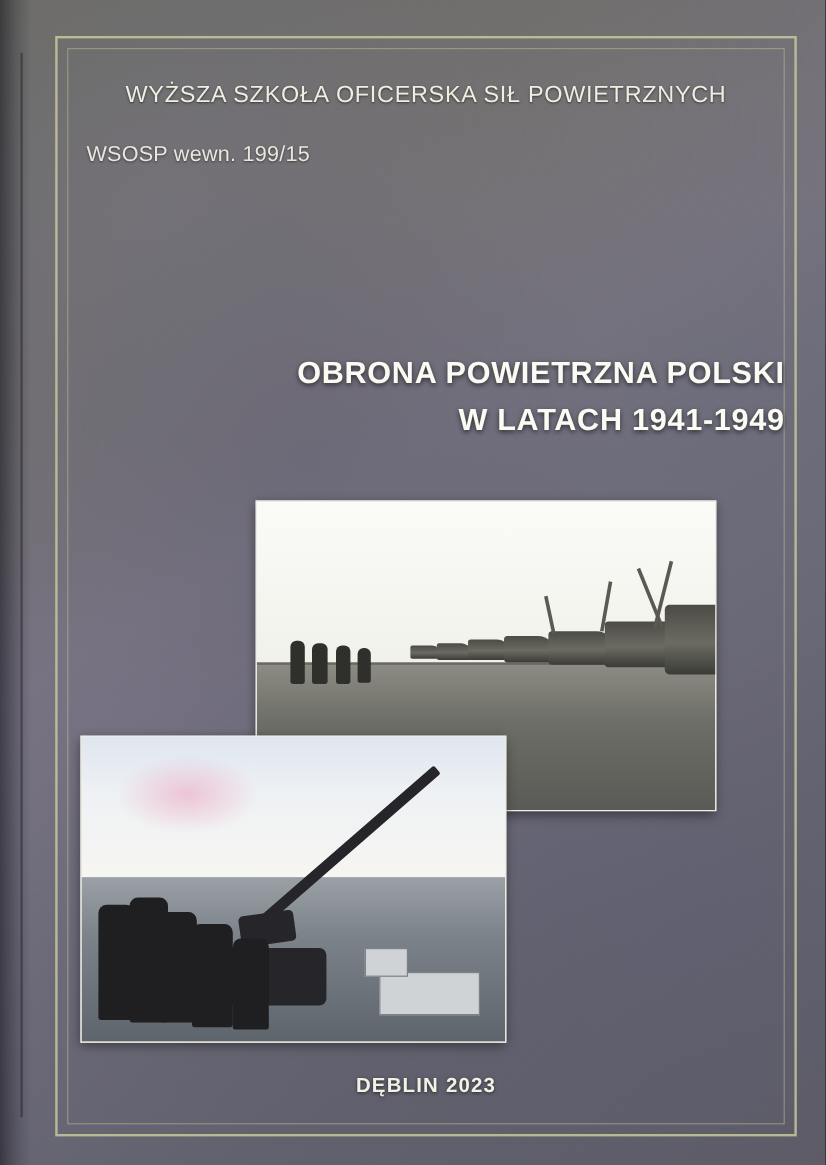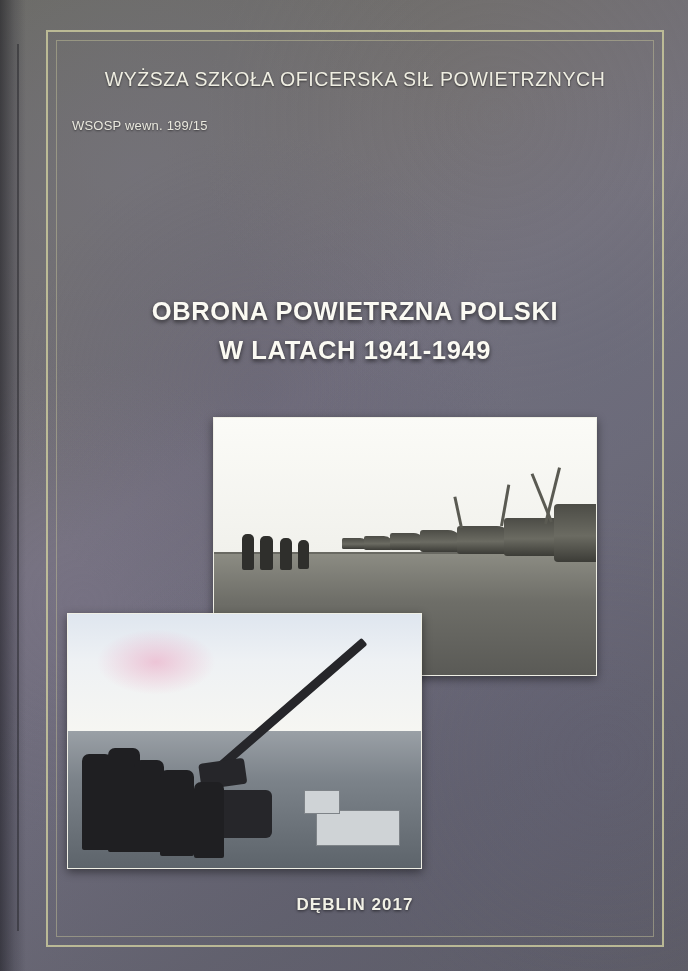--- a/index.html
+++ b/index.html
@@ -89,42 +89,42 @@
     font-weight: 400;
     text-shadow: 0 1px 2px rgba(0,0,0,0.55);
     white-space: nowrap;
   }
 
   .docnum {
     position: absolute;
     top: 78px;
     left: 16px;
     color: #e9e8de;
-    font-size: 13px;
+    font-size: 18px;
     letter-spacing: 0.2px;
     text-shadow: 0 1px 2px rgba(0,0,0,0.5);
   }
 
   .author {
     position: absolute;
     top: 172px;
     left: 0; right: 0;
     text-align: center;
     color: #f4f3ea;
     font-size: 21px;
     font-weight: bold;
     letter-spacing: 0.4px;
     text-shadow: 0 1px 3px rgba(0,0,0,0.6);
   }
 
   .title {
     position: absolute;
     top: 252px;
     left: 0; right: 0;
-    text-align: center;
+    text-align: right;
     color: #fbfaf3;
     font-weight: bold;
     font-size: 25.5px;
     letter-spacing: 0.6px;
     line-height: 1.52;
     text-shadow: 0 2px 4px rgba(0,0,0,0.6);
   }
   .title-line { display: block; white-space: nowrap; }
 
   .imprint {
@@ -280,16 +280,16 @@
       <div class="soldier" style="left:14px; top:140px; width:30px; height:96px;"></div>
       <div class="soldier" style="left:40px; top:134px; width:32px; height:104px;"></div>
       <div class="soldier" style="left:66px; top:146px; width:30px; height:92px;"></div>
       <div class="soldier" style="left:92px; top:156px; width:34px; height:86px;"></div>
       <div class="soldier" style="left:126px; top:168px; width:30px; height:76px;"></div>
 
       <div class="crate" style="left:248px; top:196px; width:82px; height:34px;"></div>
       <div class="crate" style="left:236px; top:176px; width:34px; height:22px;"></div>
     </div>
 
-    <div class="imprint">DĘBLIN 2017</div>
+    <div class="imprint">DĘBLIN 2023</div>
 
   </div>
 </div>
 
 </body></html>

